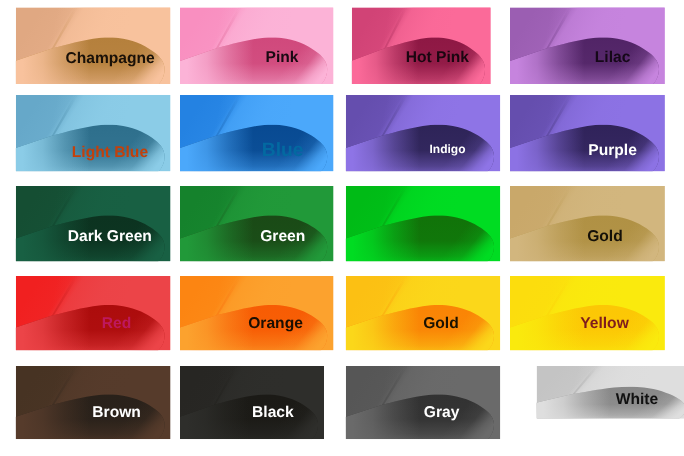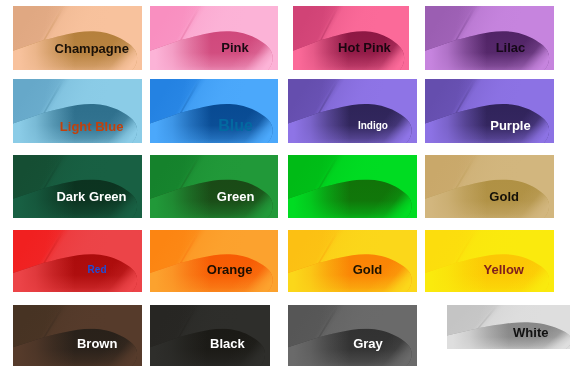--- a/index.html
+++ b/index.html
@@ -810,21 +810,21 @@
 
  <path d="M50,-1 L53,-1 L32,33.0 L30.3,33.0 Z" fill="url(#creasep12)"></path>
 
  <g clip-path="url(#curlclipp12)">
    <rect x="-3" y="0" width="136" height="68" fill="url(#shadVp12)"></rect>
    <rect x="-3" y="0" width="136" height="68" fill="url(#shadHp12)"></rect>
    <rect x="-3" y="0" width="136" height="68" fill="url(#rimfadep12)"></rect>
  </g>
  </g>
 </svg>
-      <div class="lbl" style="left: 65.3%; top: 63.1%; color: #1d4ed8; font-size: 10px;">Red</div>
+      <div class="lbl" style="left: 65.3%; top: 63.1%; color: #be185d; font-size: 13px;">Red</div>
     </div>
     <div class="cell" style="left: 150px; top: 230px; width: 128px; height: 62px;">
 <svg viewBox="0 0 130 62" preserveAspectRatio="none">
  <defs>
 
   <linearGradient id="bgp13" gradientUnits="userSpaceOnUse" x1="-6" y1="0" x2="92" y2="24">
     <stop offset="0" stop-color="#FC8512"></stop>
     <stop offset="0.40" stop-color="#FC8512"></stop>
     <stop offset="1" stop-color="#FCA22E"></stop>
   </linearGradient>

